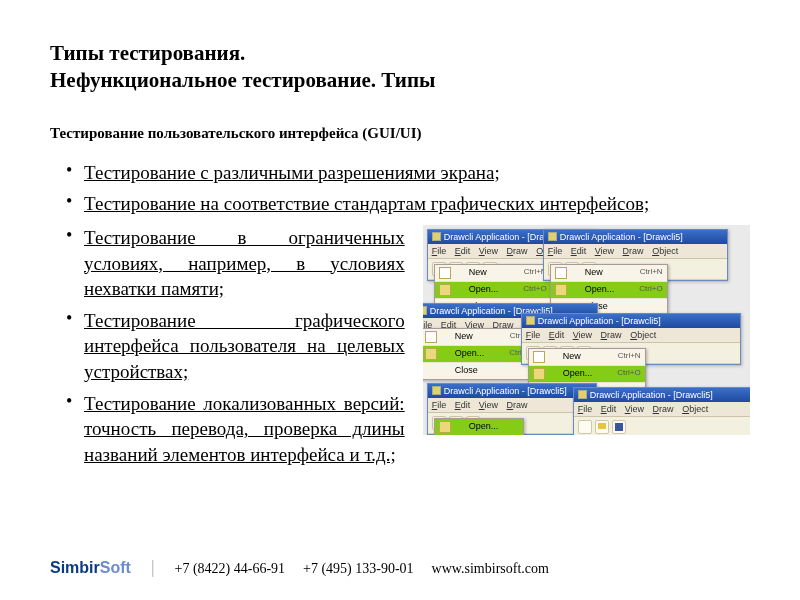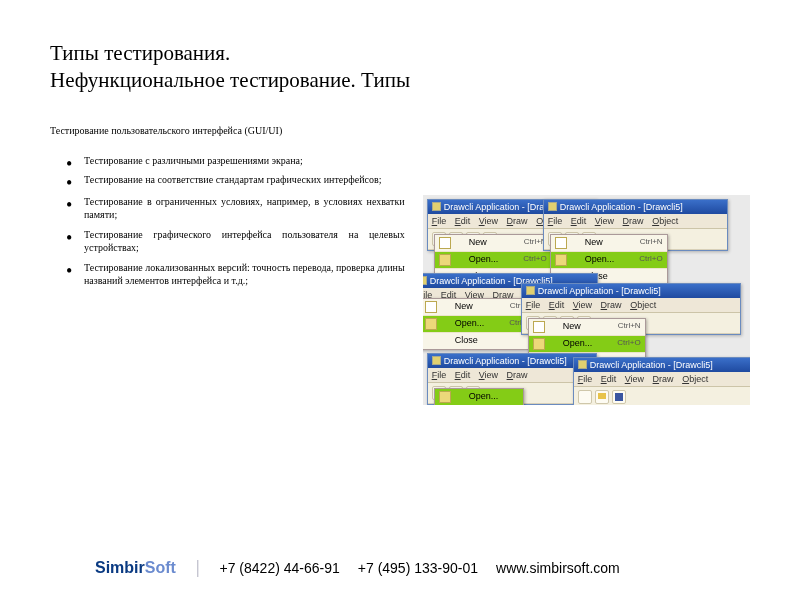--- a/index.html
+++ b/index.html
@@ -12,33 +12,34 @@
     position: relative;
     overflow: hidden;
   }
   .slide {
     padding: 40px 50px 20px 50px;
     height: 100%;
     position: relative;
   }
   .title {
     font-size: 21px;
-    font-weight: normal;
+    font-weight: bold;
     line-height: 1.3;
     margin-bottom: 30px;
   }
   .subtitle {
-    font-size: 10px;
-    font-weight: normal;
+    font-size: 15px;
+    font-weight: bold;
     margin-bottom: 18px;
   }
   .bullets {
     list-style: none;
     padding-left: 16px;
-    font-size: 10px;
+    font-size: 19px;
+    text-decoration: underline;
   }
   .bullets li {
     position: relative;
     padding-left: 18px;
     margin-bottom: 6px;
     line-height: 1.35;
   }
   .bullets li::before {
     content: "•";
     position: absolute;
@@ -152,31 +153,30 @@
 
   .footer {
     position: absolute;
     bottom: 22px;
     left: 50px;
     right: 34px;
     display: flex;
     align-items: baseline;
     font-size: 14px;
     gap: 18px;
-    margin-left: 45px;
   }
   .brand {
     font-family: Arial, Helvetica, sans-serif;
     font-weight: bold;
     color: #0a3a82;
     font-size: 16px;
   }
   .brand .soft { color: #6b8bcf; font-weight: bold; }
   .vbar { color: #aab; font-size: 18px; margin: 0 2px; }
-  .contact { font-family: Liberation Sans, sans-serif; }
+  .contact { font-family: Liberation Serif, serif; }
 </style>
 </head>
 <body>
 
 <div class="slide">
 
   <div class="title">
     <div>Типы тестирования.</div>
     <div>Нефункциональное тестирование. Типы</div>
   </div>

